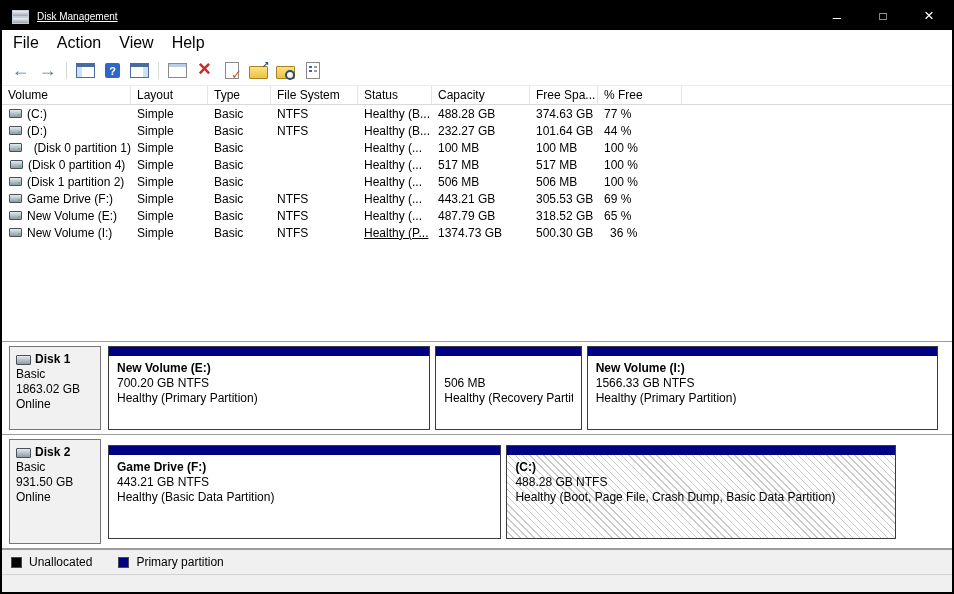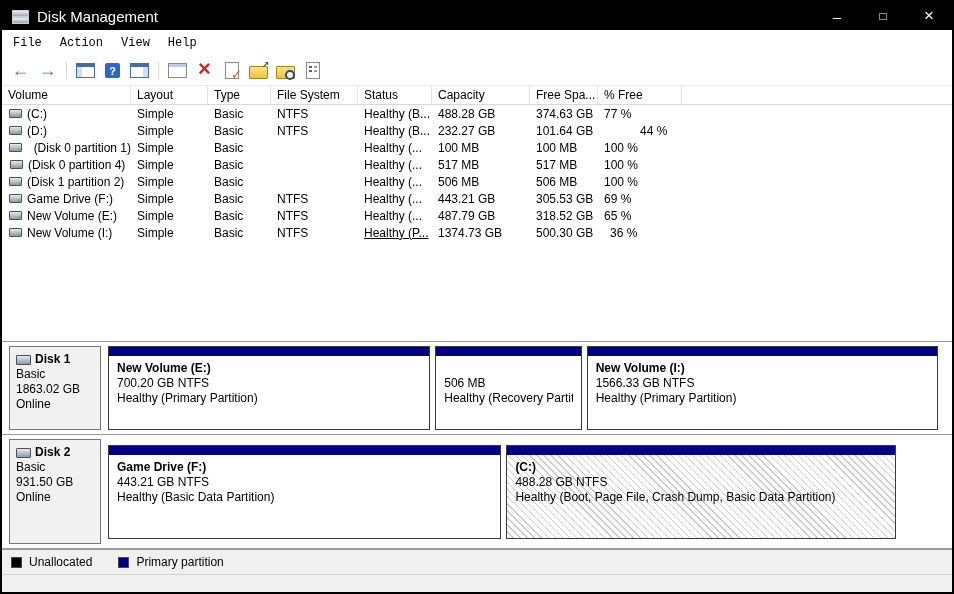--- a/index.html
+++ b/index.html
@@ -8,30 +8,30 @@
 
   .window { width:954px; height:594px; border:2px solid #000; background:#fff; display:flex; flex-direction:column; overflow:hidden; }
 
   
   .titlebar { flex:0 0 28px; background:#000; color:#fff; display:flex; align-items:center; }
   .app-icon { width:16px; height:13px; position:relative; display:inline-block; margin:0 9px 0 10px; }
   .app-icon::before { content:""; position:absolute; top:0; left:0; width:15px; height:5px;
     background:linear-gradient(#eef2f6,#98a5b3); border:1px solid #c6cdd6; }
   .app-icon::after { content:""; position:absolute; top:7px; left:0; width:15px; height:5px;
     background:linear-gradient(#eef2f6,#98a5b3); border:1px solid #c6cdd6; }
-  .title-text { font-size:15px; }
+  .title-text { font-size:10px;text-decoration:underline; }
   .win-controls { margin-left:auto; display:flex; height:100%; }
   .win-btn { width:46px; display:flex; align-items:center; justify-content:center; font-size:14px; color:#fff; }
   .win-btn.min { font-size:15px; }
   .win-btn.max { font-size:12px; }
   .win-btn.close { font-size:17px; }
 
   
   .menubar { flex:0 0 26px; display:flex; align-items:center; padding-left:2px; background:#fff; }
-  .menu-item { padding:4px 9px; font-size:12px;font-family:Liberation Mono, monospace; }
+  .menu-item { padding:4px 9px; font-size:16px; }
 
   
   .toolbar { flex:0 0 30px; display:flex; align-items:center; padding-left:6px; gap:2px; background:#fff; border-bottom:1px solid #ededed; }
   .tbi { width:25px; height:24px; display:flex; align-items:center; justify-content:center; position:relative; }
   .tb-sep { width:1px; height:17px; background:#d8d8d8; margin:0 4px; }
   .ico-back::before { content:"\2190"; font-size:18px; font-weight:bold; color:#567a91; }
   .ico-forward::before { content:"\2192"; font-size:18px; font-weight:bold; color:#567a91; }
   .ico-console-tree::before { content:""; width:17px; height:13px; border:1px solid #4a6b9d;
     background:linear-gradient(90deg,#cfe0f5 0 5px,#fff 5px); box-shadow:inset 0 3px 0 #4a6b9d; }
   .ico-action-pane::before { content:""; width:17px; height:13px; border:1px solid #4a6b9d;
@@ -160,21 +160,21 @@
           <div class="cell c-volume" style="width: 129px;">
             <span class="drive-icon"></span>
             <span>(D:)</span>
           </div>
           <div class="cell" style="width: 77px;">Simple</div>
           <div class="cell" style="width: 63px;">Basic</div>
           <div class="cell" style="width: 87px;">NTFS</div>
           <div class="cell" style="width: 74px;">Healthy (B...</div>
           <div class="cell" style="width: 98px;">232.27 GB</div>
           <div class="cell" style="width: 68px;">101.64 GB</div>
-          <div class="cell" style="width: 84px; margin-left: 36px;">44 %</div>
+          <div class="cell" style="width: 84px;">44 %</div>
         </div>
         <div class="vrow">
           <div class="cell c-volume" style="width: 129px; justify-content: space-between;">
             <span class="drive-icon"></span>
             <span>(Disk 0 partition 1)</span>
           </div>
           <div class="cell" style="width: 77px;">Simple</div>
           <div class="cell" style="width: 63px;">Basic</div>
           <div class="cell" style="width: 87px;"></div>
           <div class="cell" style="width: 74px;">Healthy (...</div>

